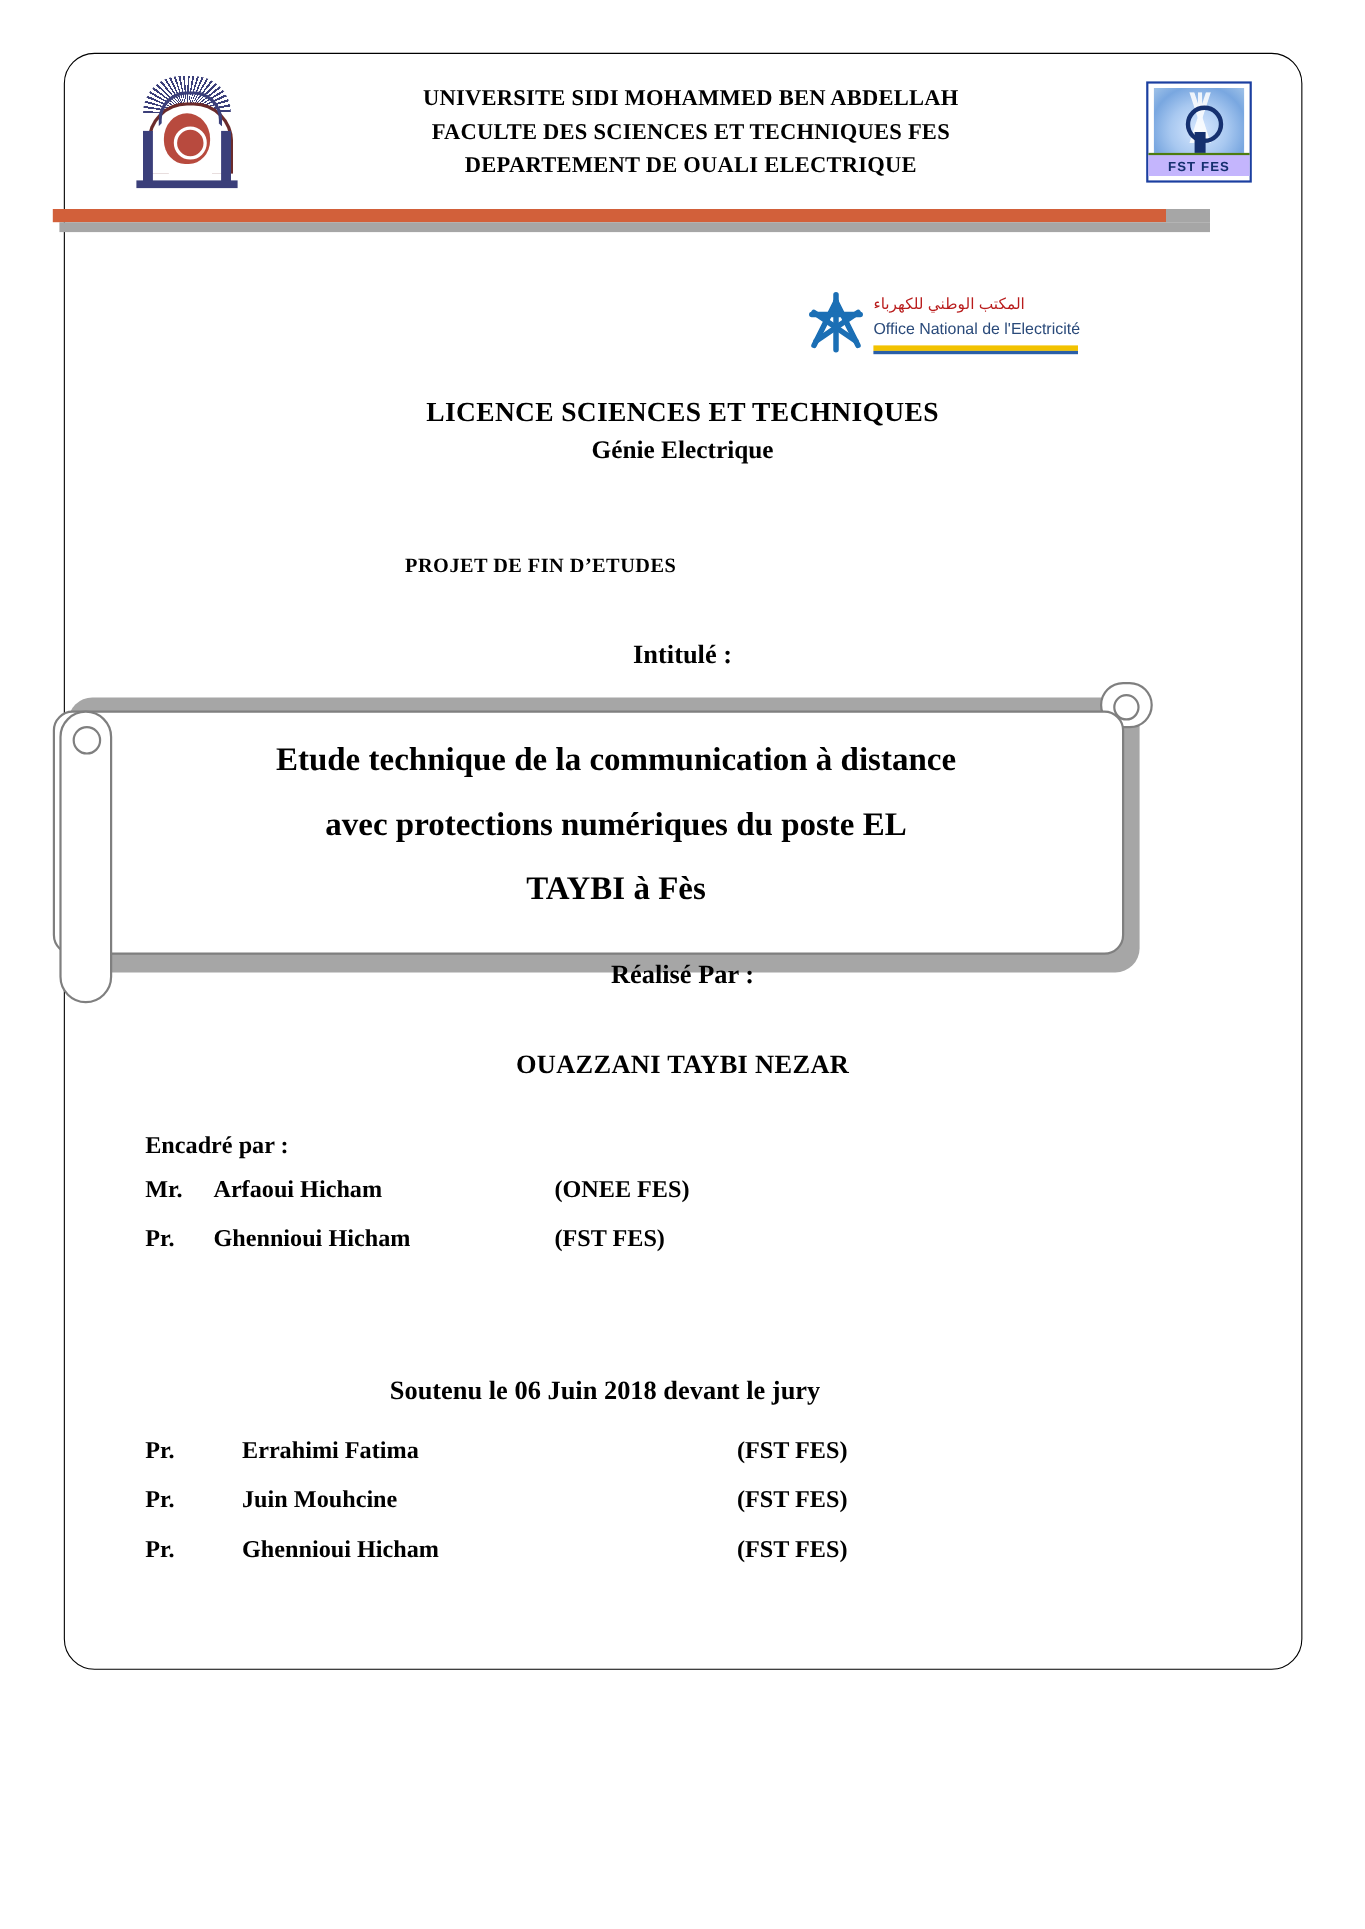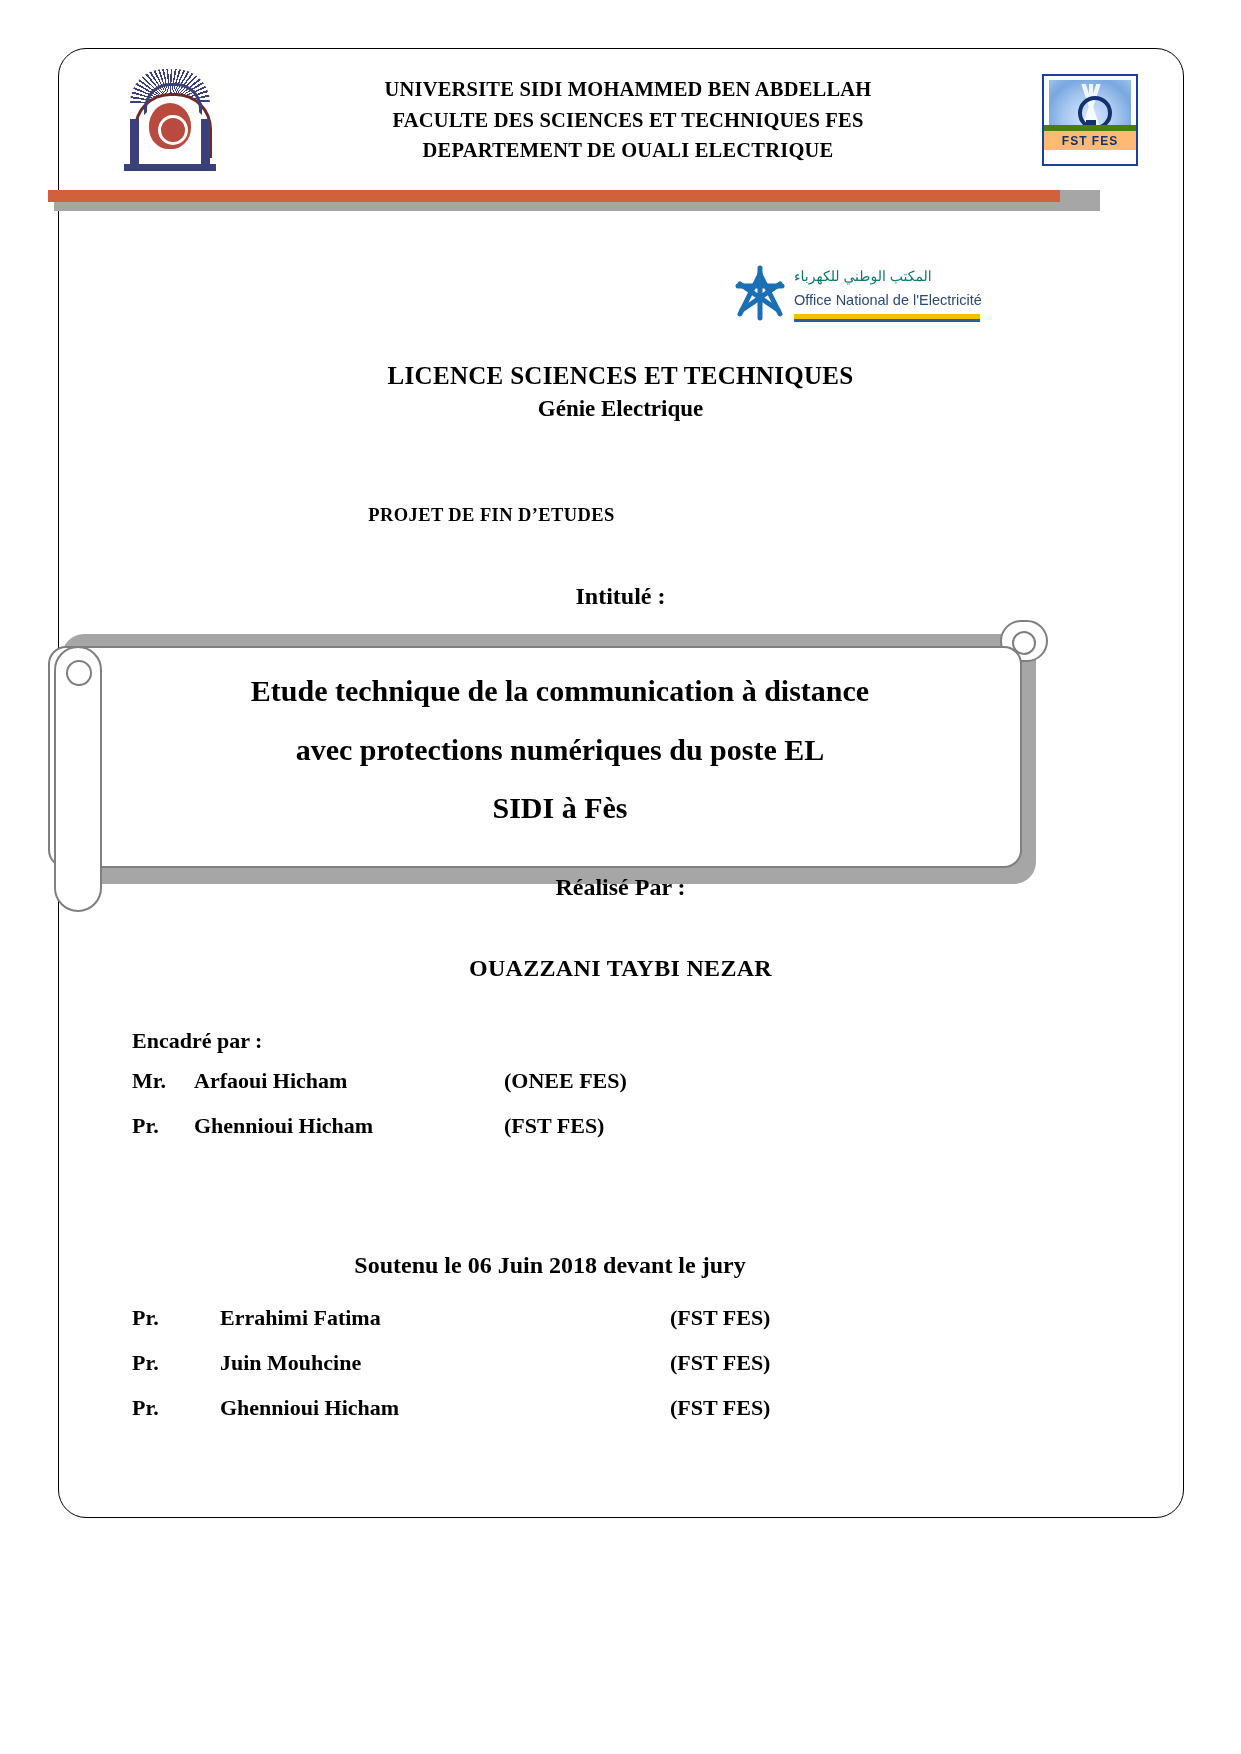--- a/index.html
+++ b/index.html
@@ -151,24 +151,24 @@
     left: 10px; top: 8px;
     width: 74px; height: 46px;
     background:
       linear-gradient(72deg, transparent 47%, #ffffff 48%, #ffffff 52%, transparent 53%),
       linear-gradient(108deg, transparent 47%, #ffffff 48%, #ffffff 52%, transparent 53%),
       linear-gradient(90deg, transparent 47%, #ffffff 48%, #ffffff 52%, transparent 53%);
     opacity: 0.85;
   }
   .fst-logo .cap {
     position: absolute;
-    left: 0; right: 0; bottom: 14px;
+    left: 0; right: 0; bottom: 4px;
     height: 19px;
-    background: #fdba74;
-    border-top: 6px solid #4d7c0f;
+    background: #c4b5fd;
+    border-top: 2px solid #4d7c0f;
     color: #15306f;
     font-family: "Liberation Sans", sans-serif;
     font-weight: bold;
     font-size: 12px;
     letter-spacing: 1px;
     display: flex;
     align-items: center;
     justify-content: center;
   }
 
@@ -210,21 +210,21 @@
   .onee .star {
     position: absolute;
     left: 2px; top: 2px;
     width: 56px; height: 58px;
   }
   .onee .ar {
     position: absolute;
     left: 64px; top: 6px;
     font-family: "Liberation Sans", sans-serif;
     font-size: 14px;
-    color: #0f766e;
+    color: #b91c1c;
     letter-spacing: 0.5px;
     direction: rtl;
     white-space: nowrap;
   }
   .onee .fr {
     position: absolute;
     left: 64px; top: 30px;
     font-family: "Liberation Sans", sans-serif;
     font-size: 14.5px;
     color: #2a4a7a;
@@ -474,21 +474,21 @@
 <div class="intitule">Intitulé :</div>
 
 <div class="scroll">
   <div class="shadow"></div>
   <div class="roll-right"></div>
   <div class="sheet"></div>
   <div class="roll-left"></div>
   <div class="title">
     <div>Etude technique de la communication à distance</div>
     <div>avec protections numériques du poste EL</div>
-    <div>SIDI à Fès</div>
+    <div>TAYBI à Fès</div>
   </div>
 </div>
 
 <div class="realise">Réalisé Par :</div>
 <div class="author">OUAZZANI TAYBI NEZAR</div>
 
 <div class="encadre-label">Encadré par :</div>
 <div class="supervisors">
   <div class="sup-row">
     <span class="sup-title">Mr.</span>

